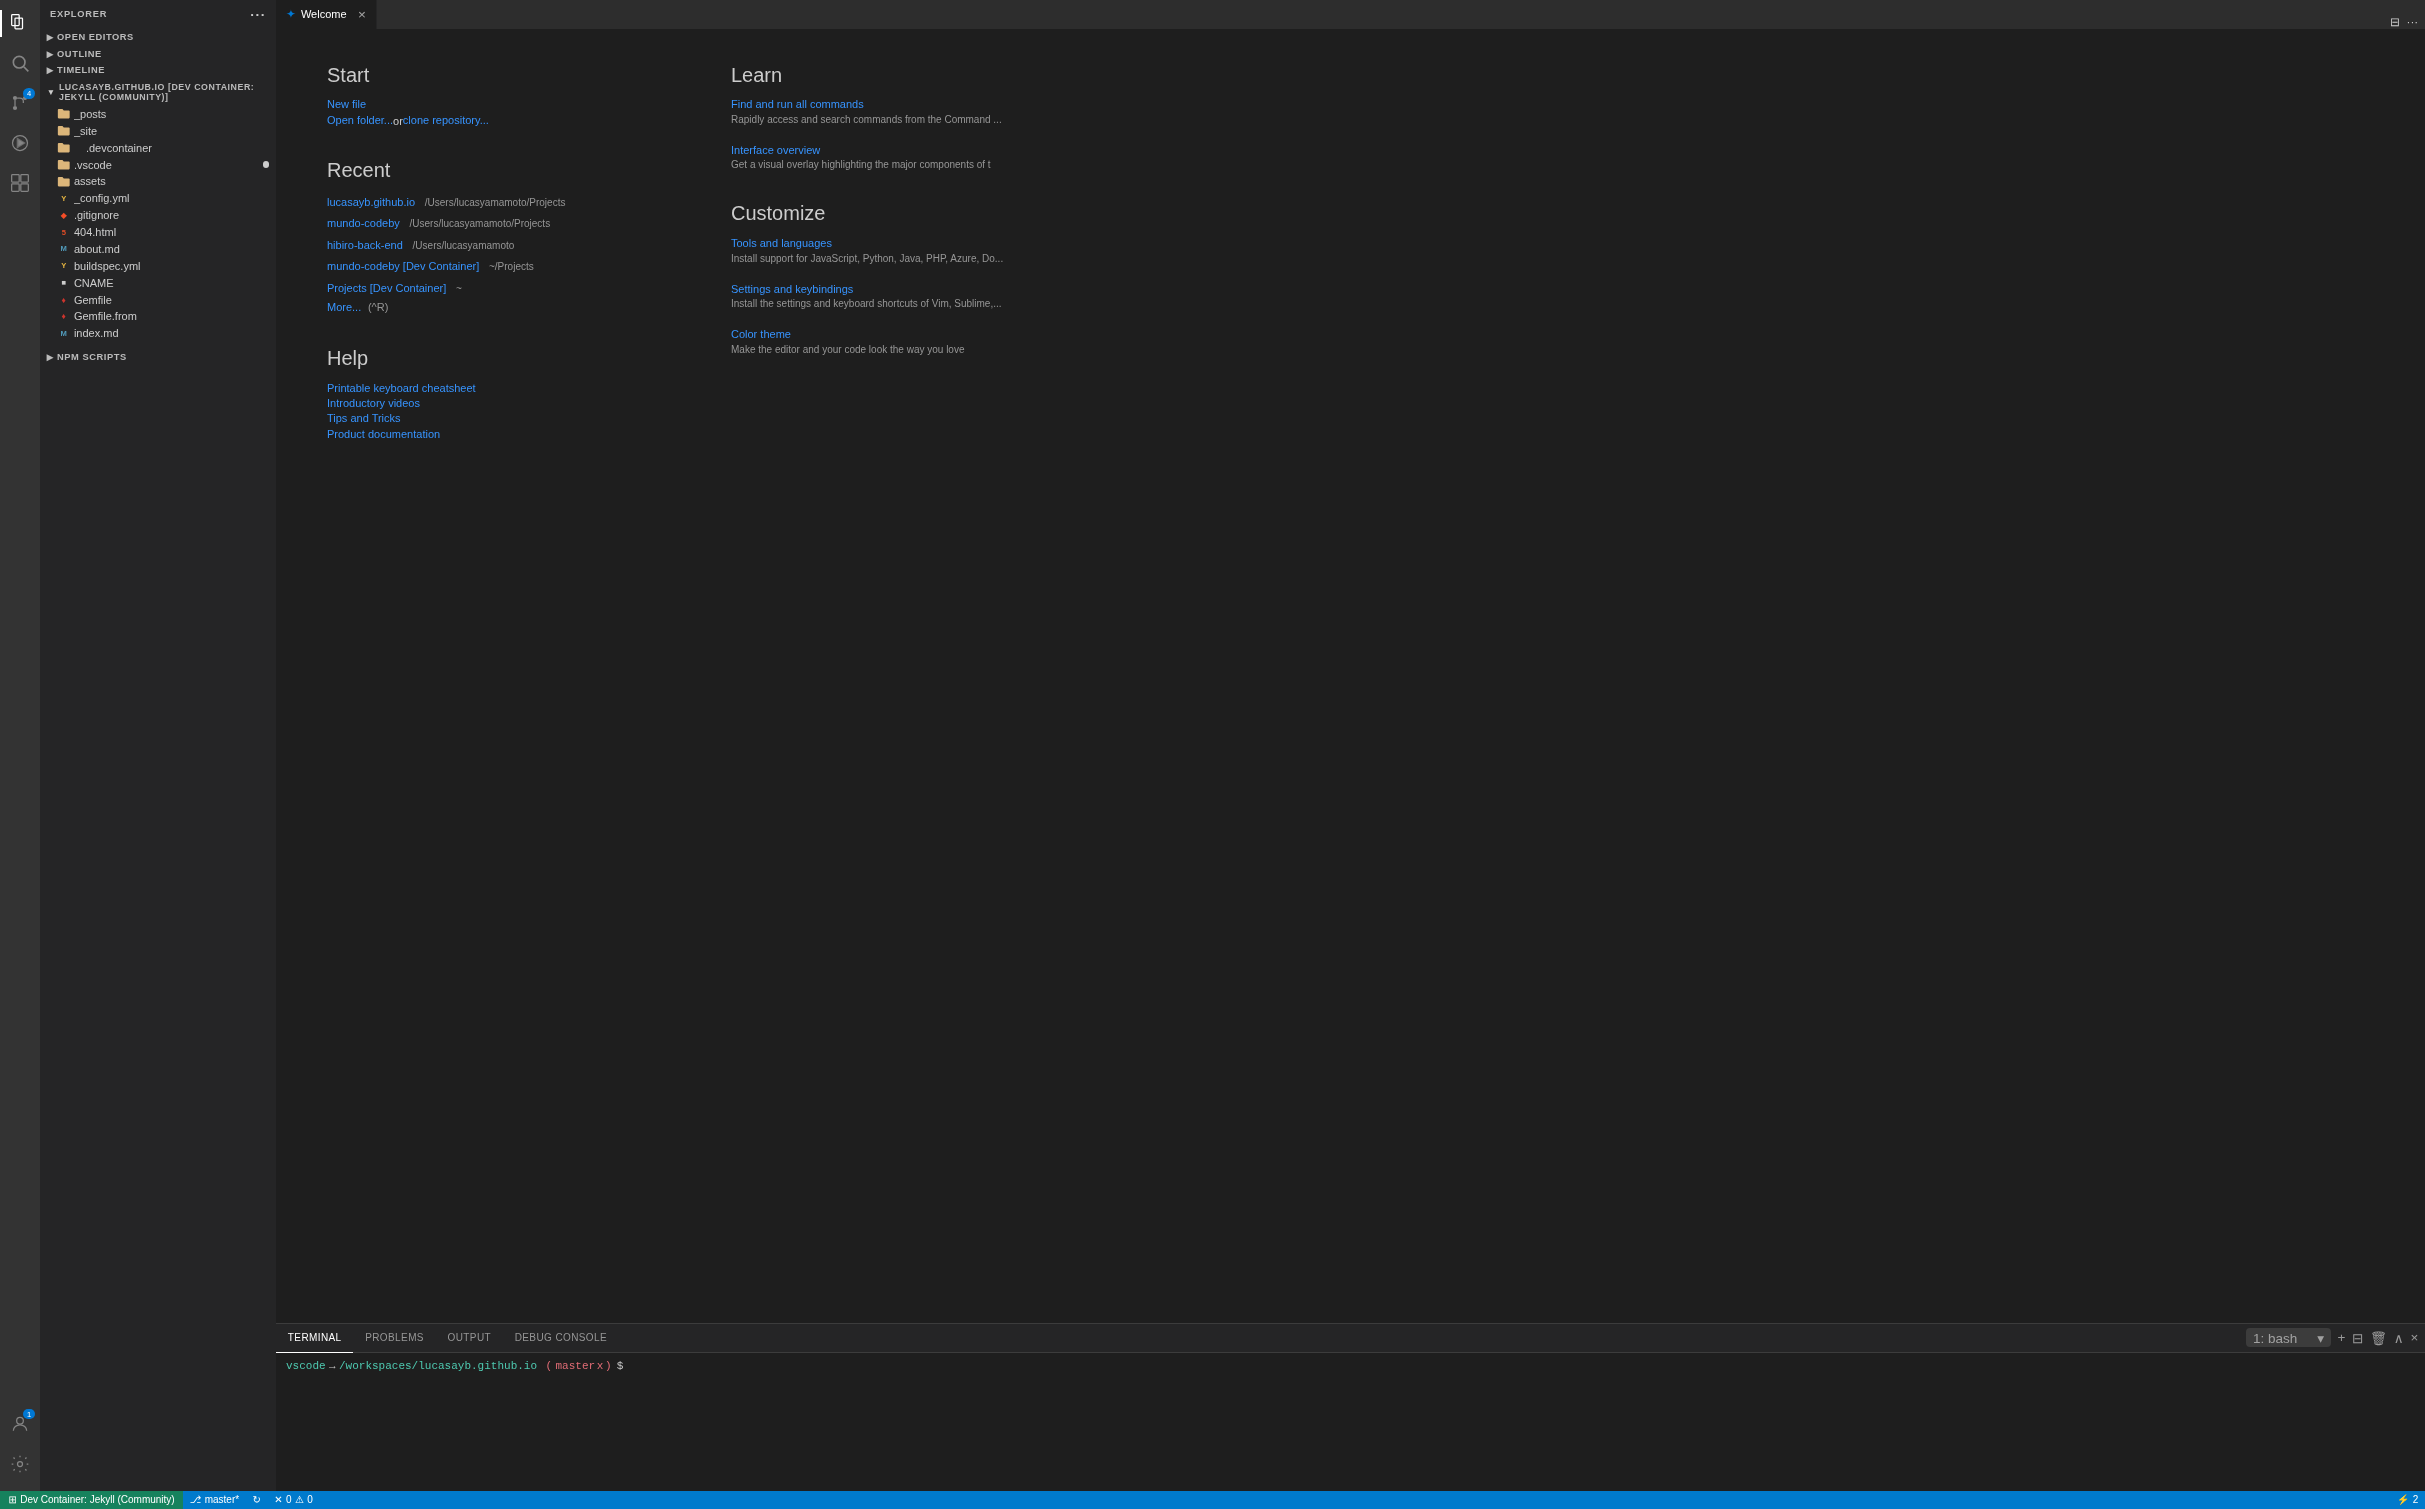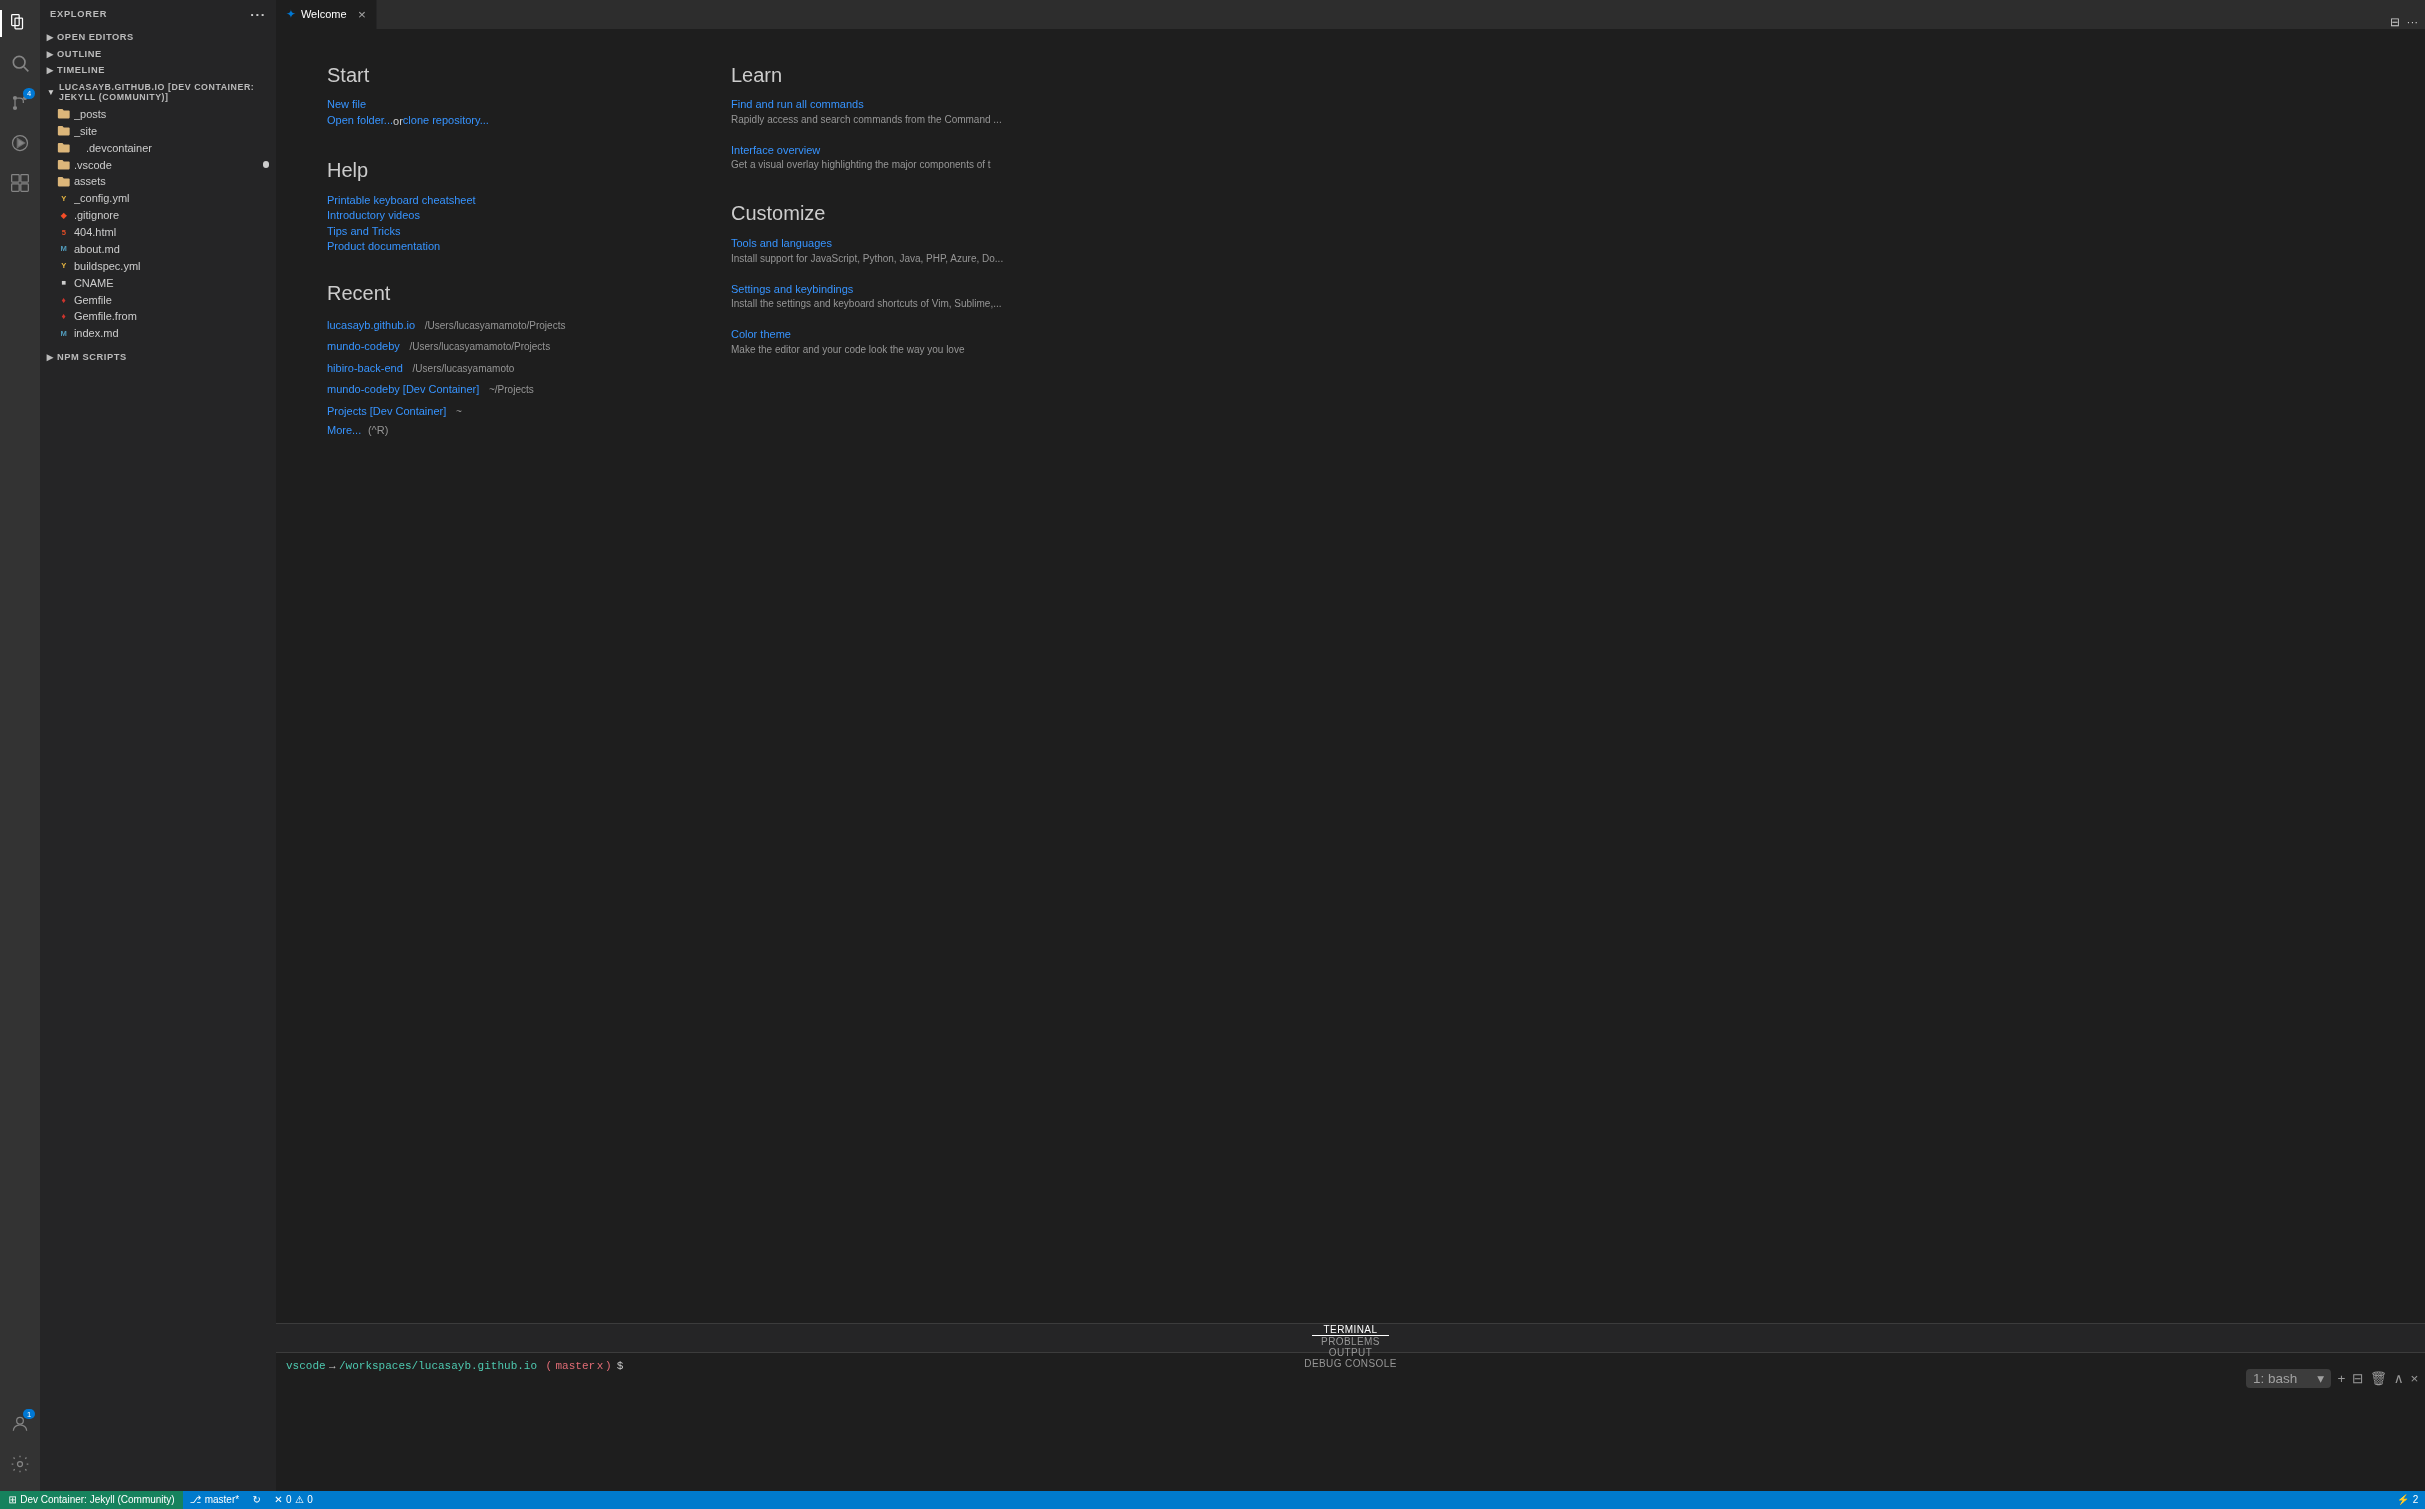--- a/index.html
+++ b/index.html
@@ -295,21 +295,20 @@
       border-top: 0.8px solid #3c3c3c;
       flex-shrink: 0;
     }
     .terminal-tabs {
       display: flex;
       align-items: center;
       background: #252526;
       height: 29.5px;
       border-bottom: 0.8px solid #3c3c3c;
       flex-shrink: 0;
-      flex-direction: column;
     }
     .terminal-tab {
       padding: 0 11.8px;
       height: 29.5px;
       display: flex;
       align-items: center;
       font-size: 10px;
       color: #969696;
       cursor: pointer;
       letter-spacing: 0.04em;
@@ -597,53 +596,53 @@
           <div class="welcome-section-title">Start</div>
           <a class="welcome-link">New file</a>
           <div style="display:flex;align-items:center;gap:0;flex-wrap:wrap;">
             <a class="welcome-link" style="display:inline;">Open folder...</a>
             <span class="welcome-inline"> or </span>
             <a class="welcome-link" style="display:inline;">clone repository...</a>
           </div>
         </div>
 
         <div class="welcome-section">
+          <div class="welcome-section-title">Recent</div>
+          <div class="welcome-recent-item">
+            <span class="project-name">lucasayb.github.io</span>
+            <span class="project-path">/Users/lucasyamamoto/Projects</span>
+          </div>
+          <div class="welcome-recent-item">
+            <span class="project-name">mundo-codeby</span>
+            <span class="project-path">/Users/lucasyamamoto/Projects</span>
+          </div>
+          <div class="welcome-recent-item">
+            <span class="project-name">hibiro-back-end</span>
+            <span class="project-path">/Users/lucasyamamoto</span>
+          </div>
+          <div class="welcome-recent-item">
+            <span class="project-name">mundo-codeby [Dev Container]</span>
+            <span class="project-path">~/Projects</span>
+          </div>
+          <div class="welcome-recent-item">
+            <span class="project-name">Projects [Dev Container]</span>
+            <span class="project-path">~</span>
+          </div>
+          <div style="display:flex;gap:6.7px;margin-top:3.4px;">
+            <a class="welcome-link">More...</a>
+            <span style="color:#969696;font-size:11px;">(^R)</span>
+          </div>
+        </div>
+
+        <div class="welcome-section">
           <div class="welcome-section-title">Help</div>
           <a class="welcome-link">Printable keyboard cheatsheet</a>
           <a class="welcome-link">Introductory videos</a>
           <a class="welcome-link">Tips and Tricks</a>
           <a class="welcome-link">Product documentation</a>
-        </div>
-
-        <div class="welcome-section">
-          <div class="welcome-section-title">Recent</div>
-          <div class="welcome-recent-item">
-            <span class="project-name">lucasayb.github.io</span>
-            <span class="project-path">/Users/lucasyamamoto/Projects</span>
-          </div>
-          <div class="welcome-recent-item">
-            <span class="project-name">mundo-codeby</span>
-            <span class="project-path">/Users/lucasyamamoto/Projects</span>
-          </div>
-          <div class="welcome-recent-item">
-            <span class="project-name">hibiro-back-end</span>
-            <span class="project-path">/Users/lucasyamamoto</span>
-          </div>
-          <div class="welcome-recent-item">
-            <span class="project-name">mundo-codeby [Dev Container]</span>
-            <span class="project-path">~/Projects</span>
-          </div>
-          <div class="welcome-recent-item">
-            <span class="project-name">Projects [Dev Container]</span>
-            <span class="project-path">~</span>
-          </div>
-          <div style="display:flex;gap:6.7px;margin-top:3.4px;">
-            <a class="welcome-link">More...</a>
-            <span style="color:#969696;font-size:11px;">(^R)</span>
-          </div>
         </div>
       </div>
 
       <div class="welcome-right">
 
         <div class="welcome-section">
           <div class="welcome-section-title">Learn</div>
           <div class="customize-item">
             <div class="customize-item-title">Find and run all commands</div>
             <div class="customize-item-desc">Rapidly access and search commands from the Command ...</div>

